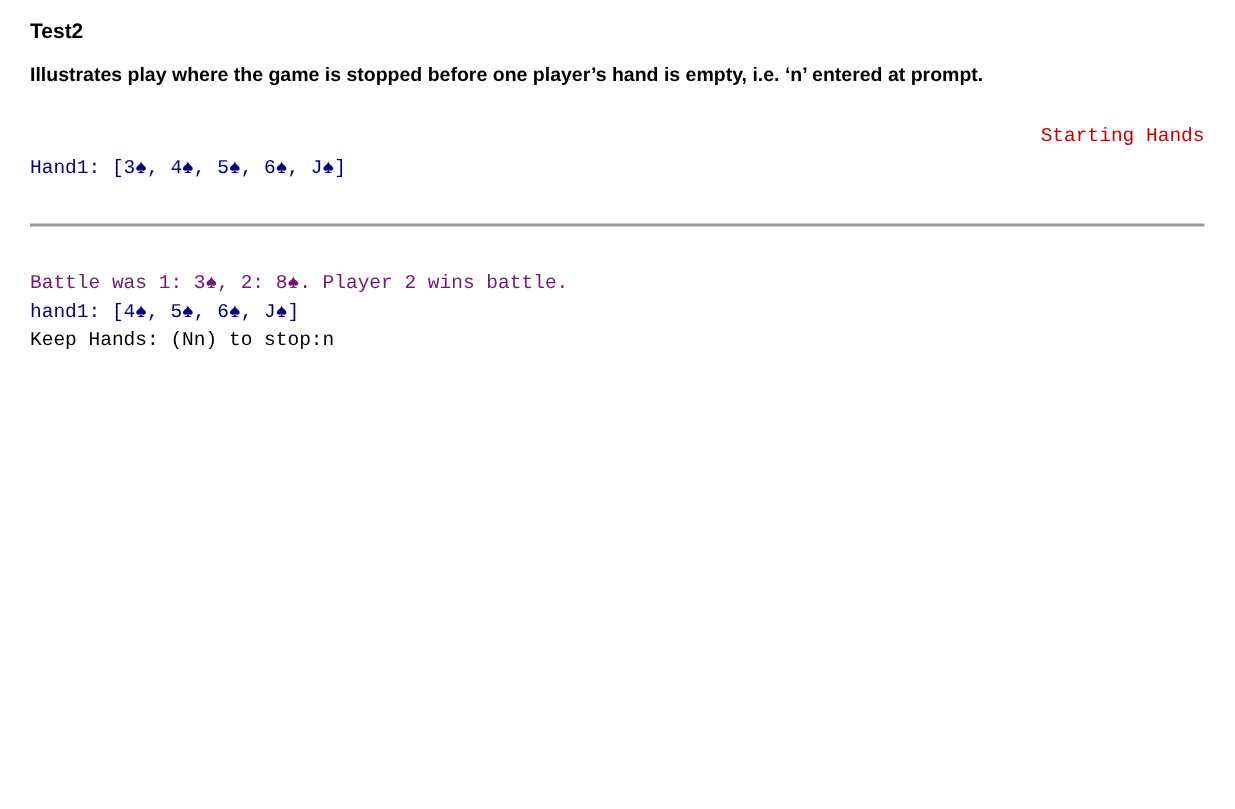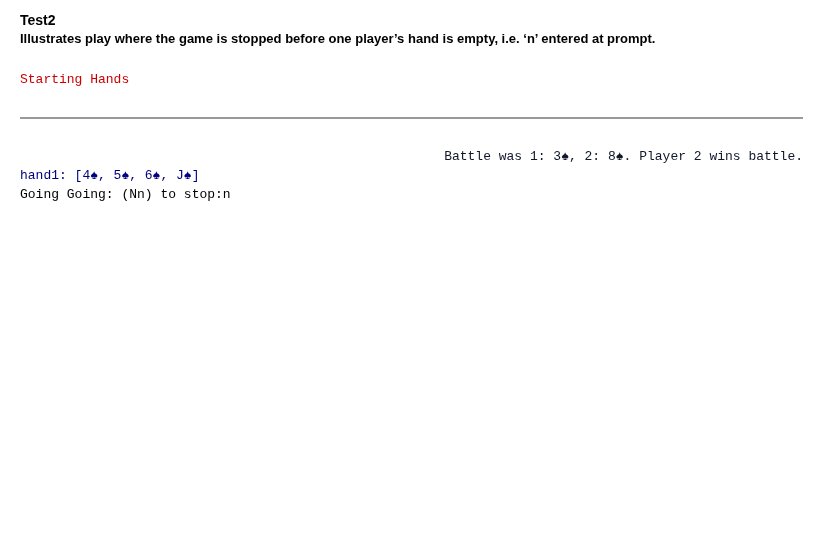--- a/index.html
+++ b/index.html
@@ -13,62 +13,62 @@
       font-family: Arial, sans-serif;
       width: 823px;
       min-height: 539px;
       padding: 12px 20px;
     }
 
     .title {
       font-weight: bold;
       font-size: 14px;
       color: #000;
-      margin-bottom: 2px;
+      margin-bottom: 13px;
     }
 
     .description {
       font-weight: bold;
       font-size: 13px;
       color: #000;
       margin-bottom: 24px;
       line-height: 1.4;
     }
 
     .monospace-section {
       font-family: 'Courier New', Courier, monospace;
       font-size: 13px;
     }
 
     .starting-label {
       color: #cc0000;
       margin-bottom: 6px;
+      text-align: right;
     }
 
     .hand-line {
       color: #000080;
       margin-bottom: 6px;
     }
 
     .divider {
       border: none;
       border-top: 2px solid #999;
       margin: 30px 0;
     }
 
     .battle-section {
       font-family: 'Courier New', Courier, monospace;
       font-size: 13px;
       margin-top: 20px;
     }
 
     .battle-line {
-      color: #0f172a;
+      color: #701a75;
       margin-bottom: 4px;
-      text-align: right;
     }
 
     .hand-lower-line {
       color: #000080;
       margin-bottom: 4px;
     }
 
     .keep-going-line {
       color: #000;
       margin-bottom: 2px;
@@ -79,21 +79,22 @@
     }
   </style>
 </head>
 <body>
 
 <div class="title">Test2</div>
 <div class="description">Illustrates play where the game is stopped before one player’s hand is empty, i.e. ‘n’ entered at prompt.</div>
 
 <div class="monospace-section">
   <div class="starting-label">Starting Hands</div>
+  <div class="hand-line">Hand1: [3♠, 4♠, 5♠, 6♠, J♠]</div>
 </div>
 
 <hr class="divider">
 
 <div class="battle-section">
   <div class="battle-line">Battle was 1: 3♠, 2: 8♠. Player 2 wins battle.</div>
   <div class="hand-lower-line">hand1: [4♠, 5♠, 6♠, J♠]</div>
-  <div class="keep-going-line">Going Going: (Nn) to stop:n</div>
+  <div class="keep-going-line">Keep Hands: (Nn) to stop:n</div>
 </div>
 
 </body></html>

